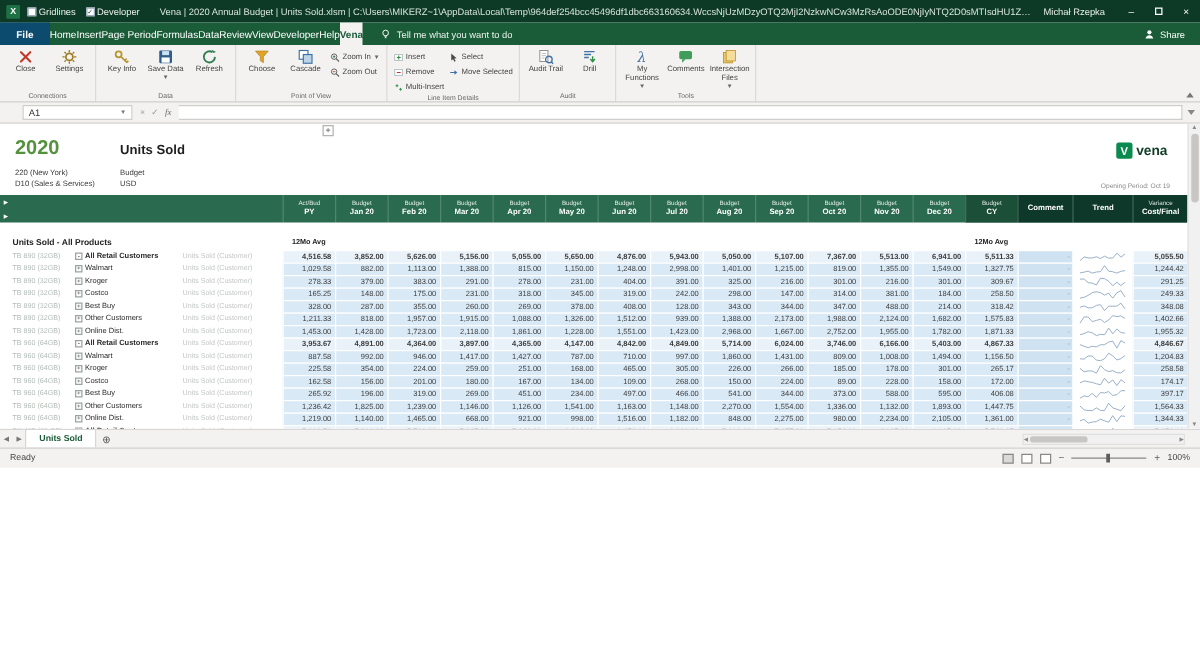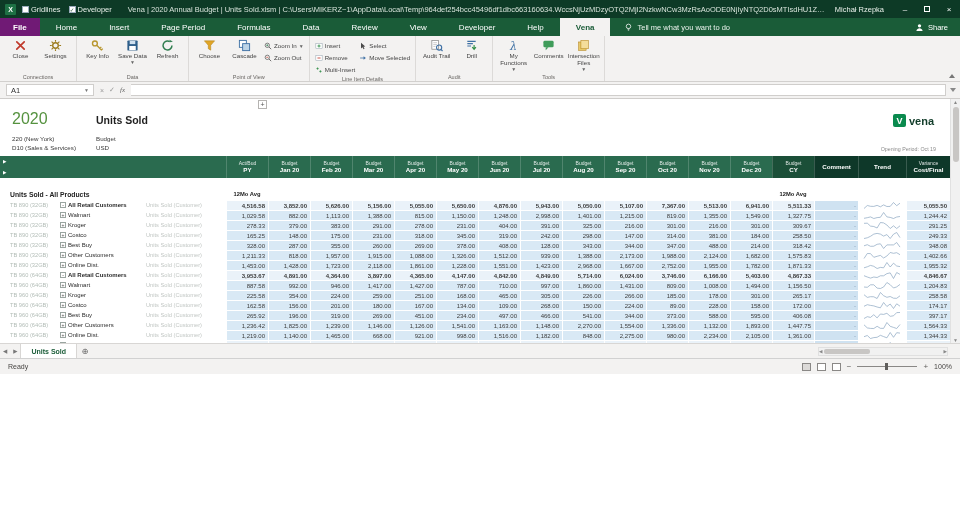--- a/index.html
+++ b/index.html
@@ -14,58 +14,58 @@
   .cb { width:7px; height:7px; background:#fff; border:1px solid #9ab; color:#1a4a2e; font-size:5.5px; line-height:6px; text-align:center; }
   .tb-title { flex:1; text-align:center; white-space:nowrap; overflow:hidden; text-overflow:ellipsis; padding:0 8px; color:#d7e3da; }
   .tb-right { display:flex; align-items:center; gap:0; }
   .tb-user { margin-right:10px; color:#e9f0ea; }
   .winbtn { width:22px; height:18px; display:flex; align-items:center; justify-content:center; color:#fff; font-size:8px; }
   .restore-box { width:6px; height:6px; border:1px solid #fff; display:inline-block; }
 
   
   .tabrow { height:18px; background:#1a5c38; display:flex; align-items:center; color:#fff; font-size:8px; flex:none; }
   .tabs { display:flex; height:100%; }
-  .tab { padding:0 16px; height:100%; display:flex; align-items:center; cursor:default; }
-  .tab.file { background:#701a75; font-weight:bold; padding:0 13px; }
+  .tab { padding:0 0; height:100%; display:flex; align-items:center; cursor:default; }
+  .tab.file { background:#0c4a6e; font-weight:bold; padding:0 13px; }
   .tab.active { background:#f3f2f1; color:#1a5c38; font-weight:bold; }
   .tellme { display:flex; align-items:flex-end; gap:4px; margin-left:14px; color:#eaf2ec; font-size:7.5px; }
   .share { margin-left:auto; display:flex; align-items:flex-end; gap:4px; padding-right:12px; font-size:7.5px; }
 
   
   .ribbon { height:46px; background:#f3f2f1; border-bottom:1px solid #d2d0ce; display:flex; position:relative; flex:none; }
   .rgroup { display:flex; flex-direction:column; border-right:1px solid #dcdad8; padding:1px 3px 0; }
   .rbuttons { flex:1; display:flex; align-items:flex-start; }
   .rbtn-lg { width:35px; display:flex; flex-direction:column; align-items:center; font-size:6.2px; color:#444; text-align:center; padding-top:2px; line-height:1.1; }
   .rbtn-lg .ricon svg { width:13px; height:13px; display:block; margin-bottom:1px; }
   .rbtn-col { display:flex; flex-direction:column; gap:1px; padding-top:3px; }
   .rbtn-sm { display:flex; align-items:center; gap:2px; font-size:6.2px; color:#444; height:11px; padding:0 2px; white-space:nowrap; }
   .rbtn-sm .ricon svg { width:8px; height:8px; display:block; }
   .dd { font-size:5px; color:#666; }
   .rlabel { text-align:center; font-size:5.5px; color:#696663; padding:1px 2px; }
   .ribbon-collapse { position:absolute; right:5px; bottom:3px; width:0; height:0; border-left:3px solid transparent; border-right:3px solid transparent; border-bottom:4px solid #777; }
 
   
-  .formulabar { height:17px; background:#f3f2f1; display:flex; align-items:stretch; border-bottom:1px solid #cfcdcb; padding:2px 0 2px 6px; flex:none; }
+  .formulabar { height:17px; background:#f3f2f1; display:flex; align-items:stretch; border-bottom:1px solid #cfcdcb; padding:2px 0 2px 18px; flex:none; }
   .namebox { width:88px; background:#fff; border:1px solid #d0cecc; font-size:7.5px; display:flex; align-items:center; padding:0 4px; color:#333; }
   .namebox .nb-arrow { margin-left:auto; font-size:5px; color:#777; }
   .fb-btns { display:flex; align-items:center; gap:5px; padding:0 6px; font-size:7px; color:#999; }
   .fb-fx { font-style:italic; font-family:"Liberation Serif", serif; color:#666; }
   .fb-input { flex:1; background:#fff; border:1px solid #d0cecc; border-left:none; }
   .fb-expand { width:14px; display:flex; align-items:center; justify-content:center; }
   .caret-down { width:0; height:0; border-left:3px solid transparent; border-right:3px solid transparent; border-top:4px solid #888; }
 
   
   .sheet { flex:1; position:relative; background:#fff; overflow:hidden; }
   .sheet-inner { width:950px; }
   .vscroll { position:absolute; right:0; top:0; bottom:0; width:10px; background:#f1f1f1; border-left:1px solid #e1e1e1; display:flex; flex-direction:column; align-items:center; font-size:5px; color:#888; }
   .vthumb { width:6px; height:55px; background:#c8c6c4; border-radius:3px; margin-top:2px; }
   .outline-strip { height:11px; position:relative; }
   .outline-btn { position:absolute; left:258px; top:1px; width:9px; height:9px; border:1px solid #b5b3b1; background:#fff; font-size:7px; line-height:7px; text-align:center; color:#555; }
   .sheet-header { height:46px; position:relative; }
-  .h-year { position:absolute; left:12px; top:0; font-size:16px; font-weight:normal; color:#55923f; }
+  .h-year { position:absolute; left:12px; top:0; font-size:16px; font-weight:bold; color:#55923f; }
   .h-title { position:absolute; left:96px; top:4px; font-size:10.5px; font-weight:bold; color:#1f1f1f; }
   .h-pov { position:absolute; font-size:6.2px; color:#3a3a3a; }
   .h-logo { position:absolute; right:16px; top:4px; display:flex; align-items:center; gap:3px; }
   .logo-v { width:13px; height:13px; background:#0a8a4e; border-radius:2px; color:#fff; font-weight:bold; font-size:9px; display:flex; align-items:center; justify-content:center; }
   .logo-word { font-size:11px; font-weight:bold; color:#123d2a; }
   .h-period { position:absolute; right:14px; top:36px; font-size:5.3px; color:#8a8a8a; }
 
   
   .grid-band { display:grid; grid-template-columns:var(--cols); height:22px; background:#2a6b4f; color:#fff; width:950px; }
   .band-left { grid-column:1/4; display:flex; flex-direction:column; justify-content:space-around; padding-left:3px; font-size:4.5px; color:#fff; }

